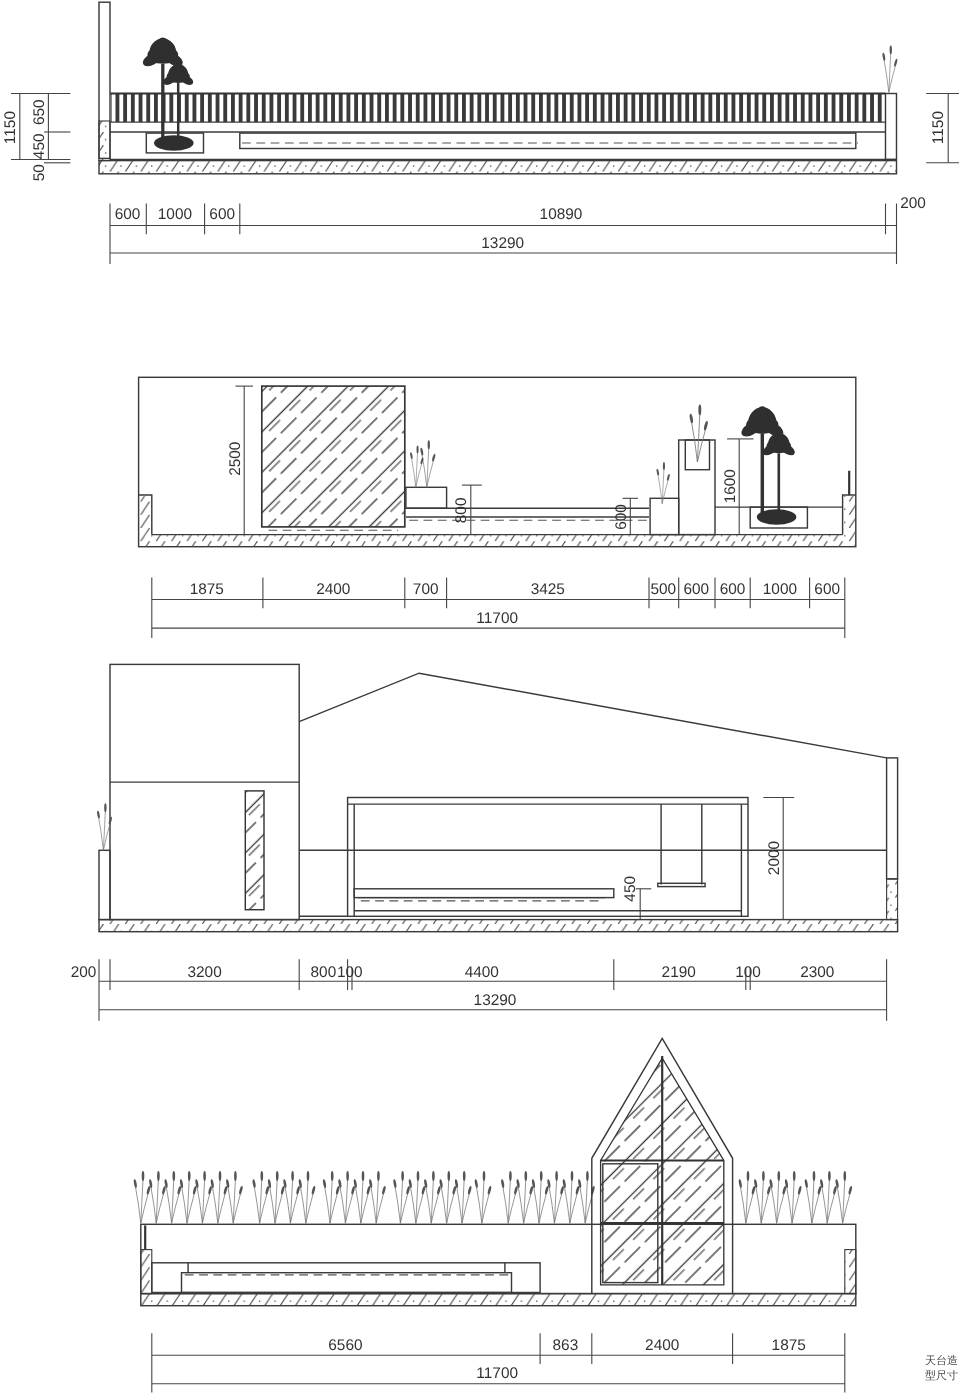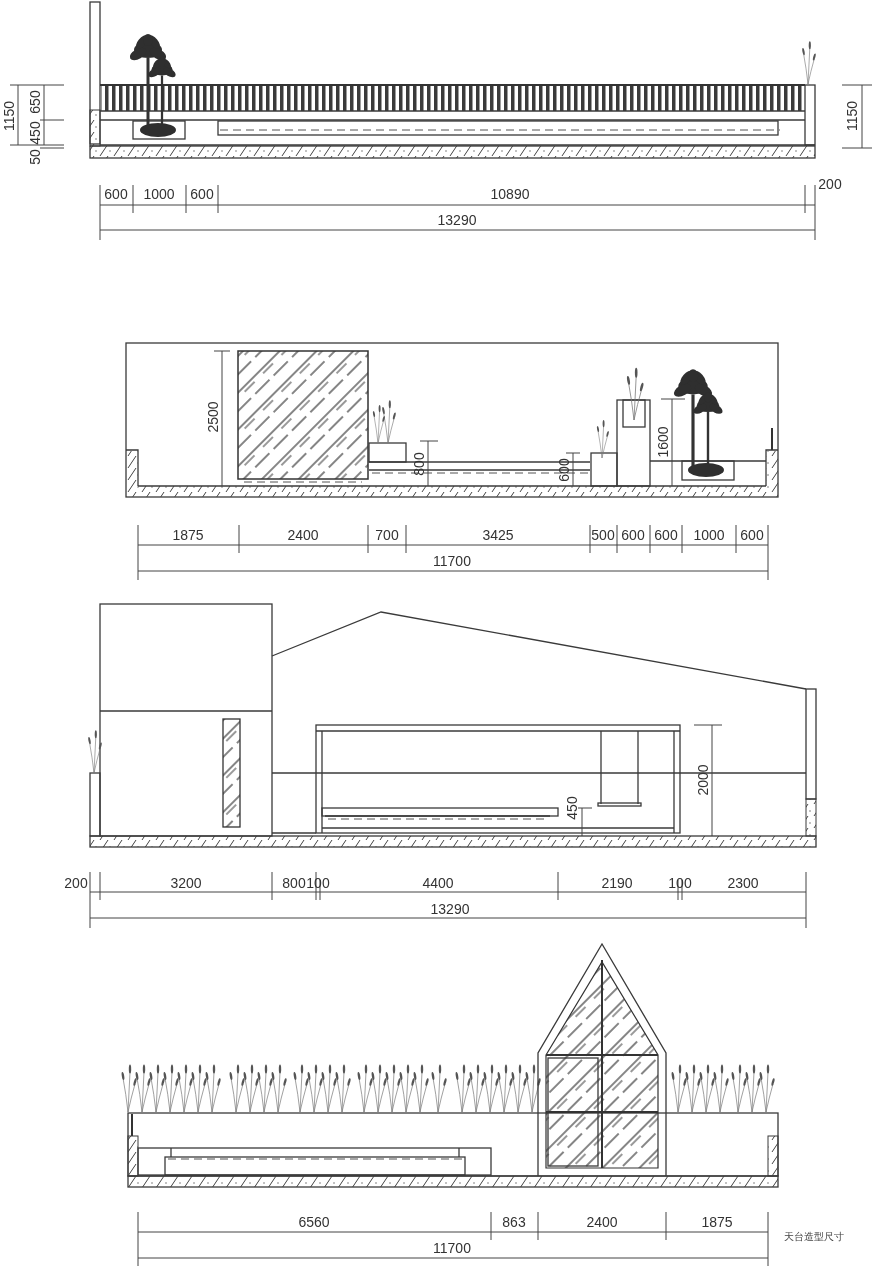--- a/index.html
+++ b/index.html
@@ -6,21 +6,21 @@
   body { width:872px; height:1268px; position:relative; overflow:hidden;
          font-family: "Liberation Sans", "DejaVu Sans", sans-serif; color:#333; }
   svg.sheet { position:absolute; left:0; top:0; }
   .ln { stroke:#3a3a3a; stroke-width:1.3; fill:none; }
   .ln-bold { stroke:#333; stroke-width:2; fill:none; }
   .dash { stroke:#555; stroke-width:1; stroke-dasharray:8 5; fill:none; }
   .dim { stroke:#444; stroke-width:1; fill:none; }
   .dimtxt { font-family:"Liberation Sans Narrow","Liberation Sans", sans-serif; font-size:14px; fill:#333; }
   .grass { stroke:#777; stroke-width:0.7; fill:none; }
   .ear { fill:#555; }
-  .caption { position:absolute; left:784px; top:1230px; font-size:10px; color:#444;
+  .caption { position:absolute; left:841px; top:1230px; font-size:10px; color:#444;
              font-family:"DejaVu Sans", sans-serif; }
 </style>
 </head>
 <body>
 
 <svg class="sheet" width="872" height="1268" viewBox="0 0 872 1268">
   <defs>
     <pattern id="hatchPat" patternUnits="userSpaceOnUse" width="14" height="12" patternTransform="rotate(0)">
       <line x1="2" y1="12" x2="10" y2="0" stroke="#444" stroke-width="1"></line>
       <circle cx="12" cy="7" r="0.7" fill="#555"></circle>

